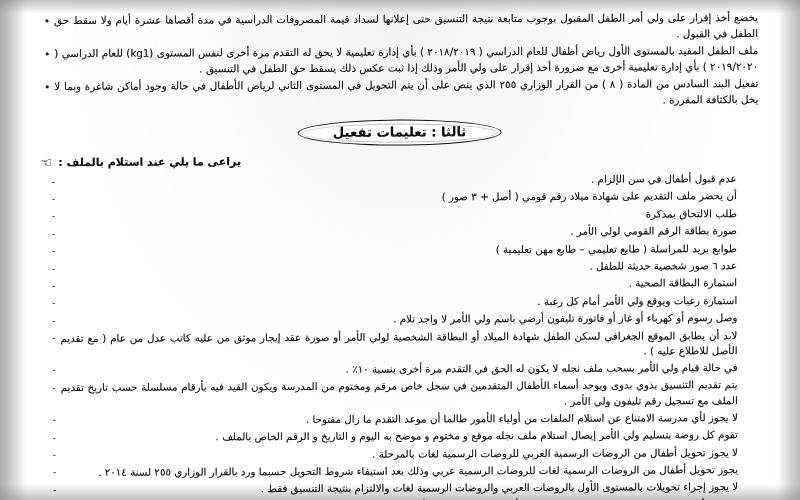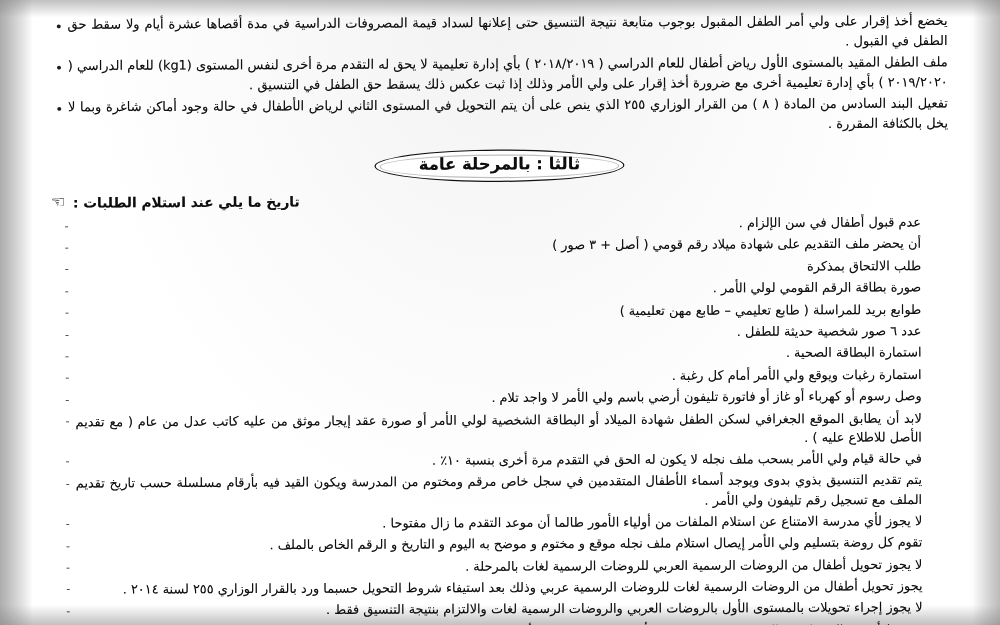--- a/index.html
+++ b/index.html
@@ -186,26 +186,26 @@
         <span class="bullet">•</span>
         <span class="ctext">ملف الطفل المقيد بالمستوى الأول رياض أطفال للعام الدراسي ( ٢٠١٨/٢٠١٩ ) بأي إدارة تعليمية لا يحق له التقدم مرة أخرى لنفس المستوى (kg1) للعام الدراسي ( ٢٠١٩/٢٠٢٠ ) بأي إدارة تعليمية أخرى مع ضرورة أخذ إقرار على ولي الأمر وذلك إذا ثبت عكس ذلك يسقط حق الطفل في التنسيق .</span>
       </div>
       <div class="clause">
         <span class="bullet">•</span>
         <span class="ctext">تفعيل البند السادس من المادة ( ٨ ) من القرار الوزاري ٢٥٥ الذي ينص على أن يتم التحويل في المستوى الثاني لرياض الأطفال في حالة وجود أماكن شاغرة وبما لا يخل بالكثافة المقررة .</span>
       </div>
     </div>
 
     <div class="section-title-wrap">
-      <div class="oval">ثالثا : بالمرحلة عامة</div>
+      <div class="oval">ثالثا : تعليمات تفعيل</div>
     </div>
 
     <div class="intro-line">
       <span class="hand-icon">☞</span>
-      <span>تاريخ ما يلي عند استلام الطلبات :</span>
+      <span>يراعى ما يلي عند استلام بالملف :</span>
     </div>
 
     <div class="req-list">
       <div class="req">
           <span class="dash">-</span>
           <span class="rtext">عدم قبول أطفال في سن الإلزام .</span>
         </div>
       <div class="req">
           <span class="dash">-</span>
           <span class="rtext">أن يحضر ملف التقديم على شهادة ميلاد رقم قومي ( أصل + ٣ صور )</span>

